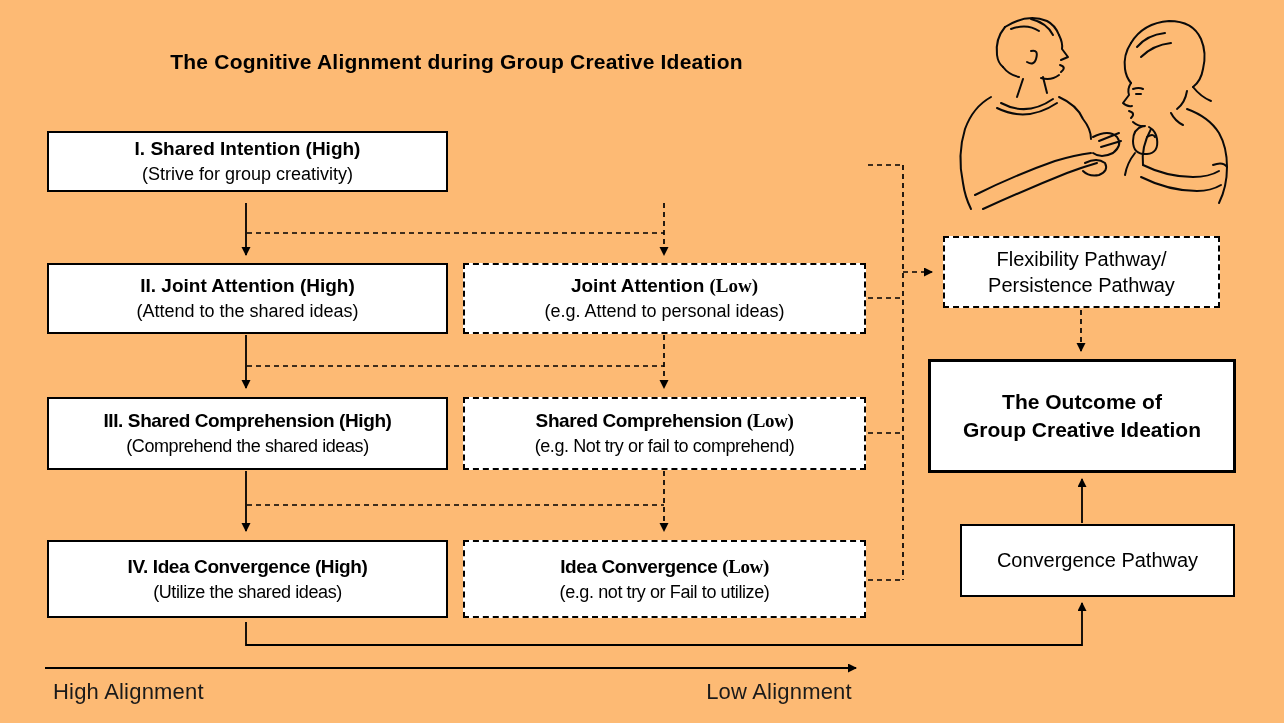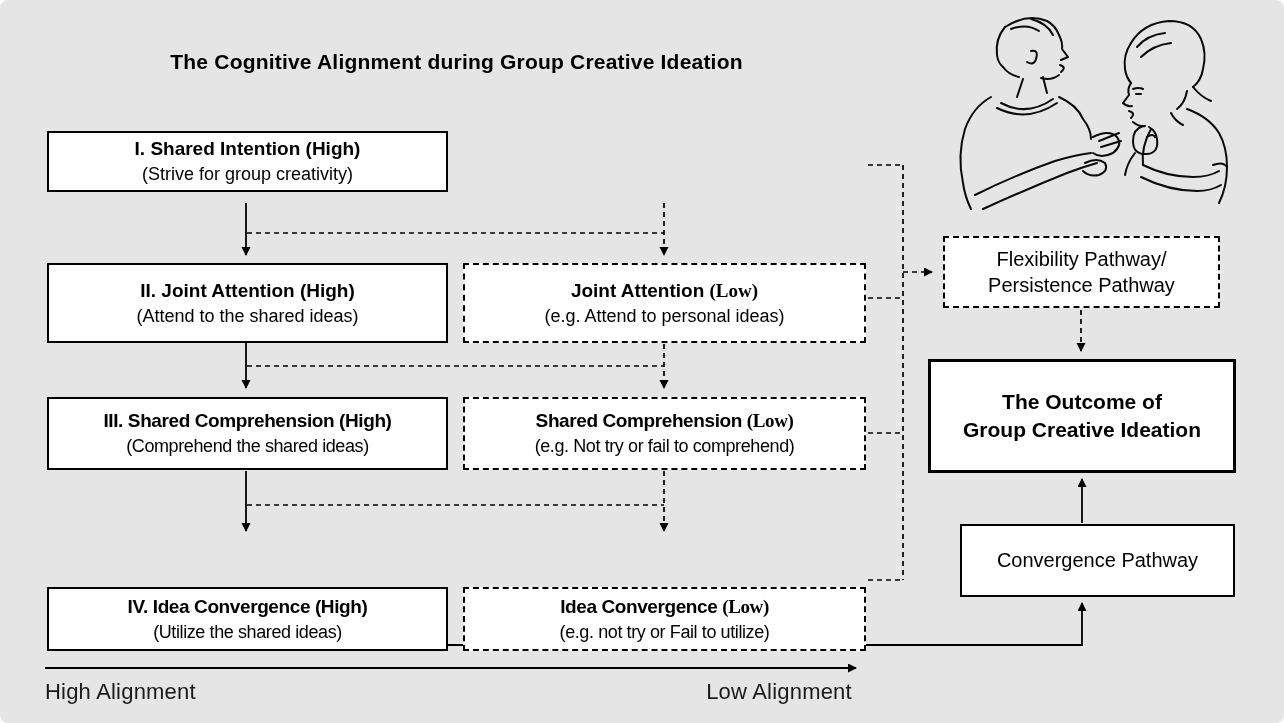--- a/index.html
+++ b/index.html
@@ -1,52 +1,51 @@
 <!DOCTYPE html>
 <html><head>
 <meta charset="utf-8">
 <style>
   html,body{margin:0;padding:0;background:#fff;}
   .canvas{
-    position:relative;width:1284px;height:723px;background:#e5e5e5;
+    position:relative;width:1284px;height:723px;background:#fdba74;
     font-family:"Liberation Sans","DejaVu Sans",sans-serif;color:#000;
     overflow:hidden;
-    border-radius:8px;
   }
   .title{
     position:absolute;left:47px;top:50px;width:819px;text-align:center;
     font-size:21px;font-weight:bold;letter-spacing:.2px;
   }
   .box{
     position:absolute;background:#fff;display:flex;flex-direction:column;
     justify-content:center;align-items:center;text-align:center;box-sizing:border-box;
   }
   .solid{border:2px solid #000;}
   .dashed{border:2px dashed #000;}
   .colA{left:47px;width:401px;}
   .colB{left:463px;width:403px;}
   .r1{top:131px;height:61px;}
-  .r2{top:263px;height:80px;}
+  .r2{top:263px;height:71px;}
   .r3{top:397px;height:73px;}
-  .r4{top:540px;height:64px;margin-top:47px;}
+  .r4{top:540px;height:78px;}
   .h{font-size:19px;font-weight:bold;line-height:26px;white-space:nowrap;}
   .s{font-size:18px;line-height:25px;white-space:nowrap;}
   .narrow .h{letter-spacing:-0.4px;}
   .narrow .s{letter-spacing:-0.4px;}
   .serif{font-family:"Liberation Serif","DejaVu Serif",serif;font-weight:bold;}
   .flexbox{left:943px;top:236px;width:277px;height:72px;}
   .flexbox .p{font-size:20px;line-height:26px;}
   .outcome{left:928px;top:359px;width:308px;height:114px;border-width:3px;}
   .outcome .p{font-size:21px;font-weight:bold;line-height:28px;}
   .convbox{left:944px;top:524px;width:275px;height:73px;margin-left:16px;}
   .convbox .p{font-size:20px;}
   .overlay{position:absolute;left:0;top:0;pointer-events:none;}
   .people{position:absolute;left:935px;top:5px;pointer-events:none;}
   .axis-label{position:absolute;top:679px;font-size:22px;color:#1a1a1a;letter-spacing:.2px;}
-  .axis-left{left:45px;text-align:center;}
+  .axis-left{left:53px;text-align:center;}
   .axis-right{left:700px;width:158px;text-align:center;}
 </style>
 </head>
 <body>
 
 <div class="canvas">
 
   <div class="title">The Cognitive Alignment during Group Creative Ideation</div>
 
   <svg class="overlay" width="1284" height="723" viewBox="0 0 1284 723">

